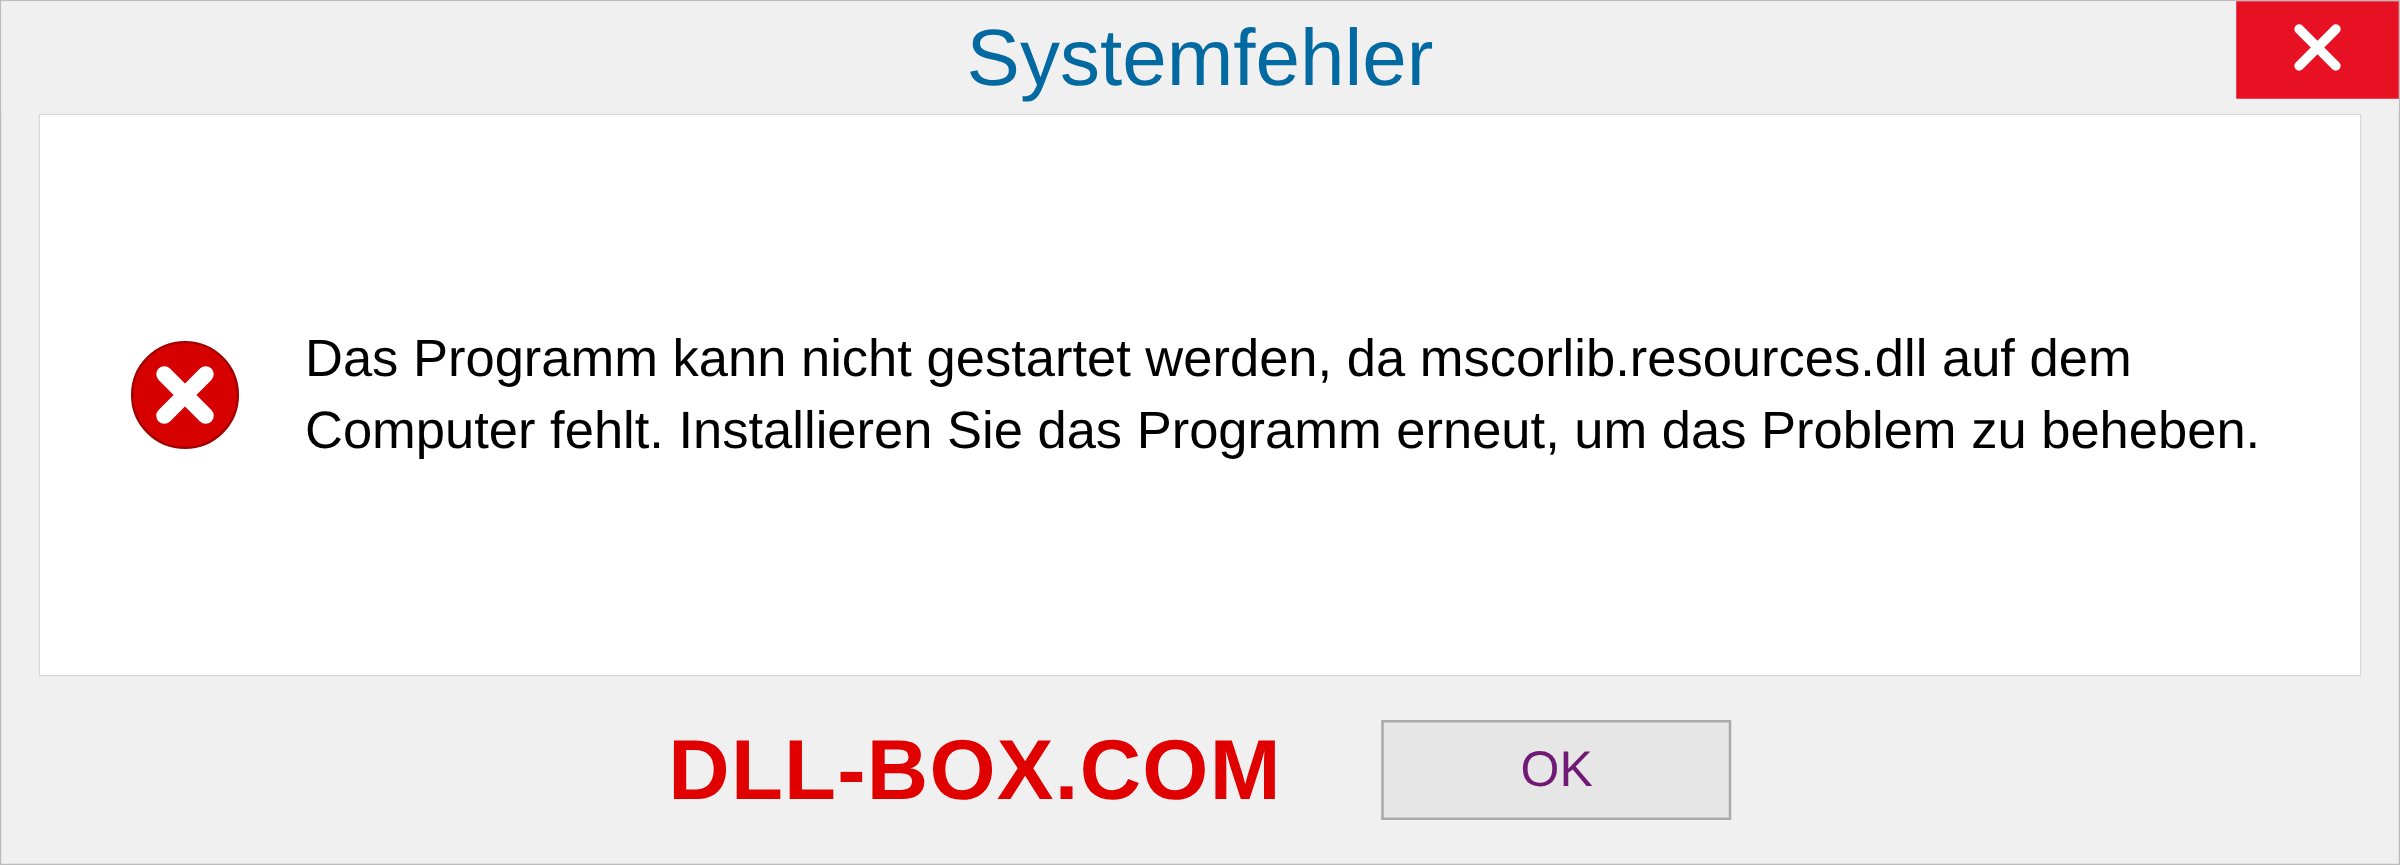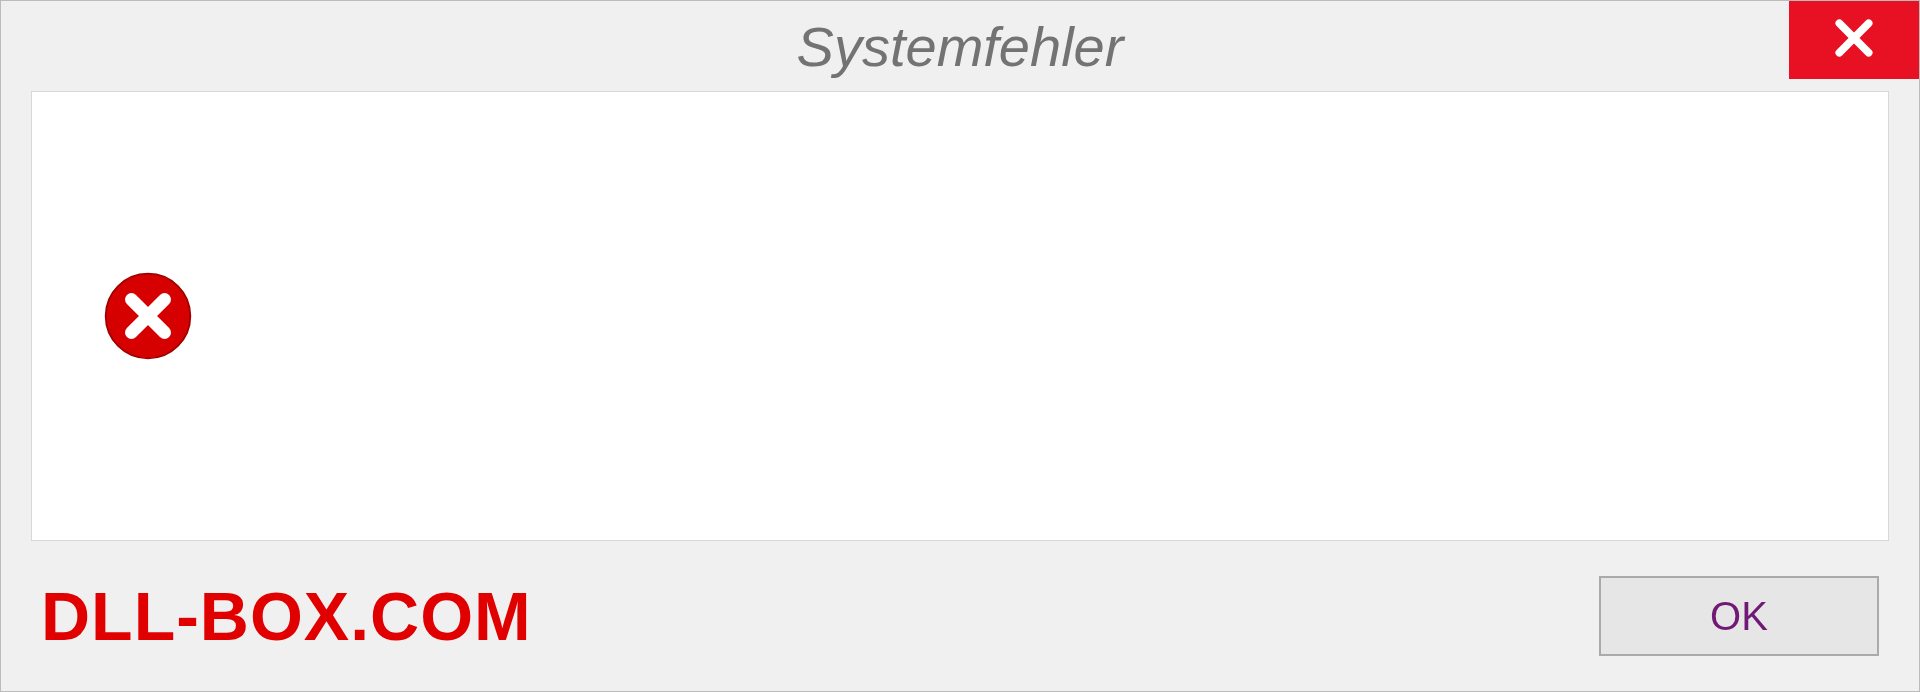--- a/index.html
+++ b/index.html
@@ -25,24 +25,23 @@
     }
     .titlebar {
       height: 90px;
       display: flex;
       align-items: center;
       justify-content: center;
       position: relative;
       background: #f0f0f0;
     }
     .titlebar-title {
-      font-size: 56px;
+      font-size: 64px;
       font-weight: 400;
-      color: #737373;
-      font-style: italic;
+      color: #0369a1;
     }
     .close-button {
       position: absolute;
       right: 0;
       top: 0;
       width: 130px;
       height: 78px;
       background: #e81123;
       display: flex;
       align-items: center;
@@ -78,21 +77,21 @@
     .message-text {
       font-size: 42px;
       line-height: 1.35;
       color: #000;
       font-weight: 400;
     }
     .footer {
       height: 140px;
       display: flex;
       align-items: center;
-      justify-content: space-between;
+      justify-content: center;
       padding: 0 40px 10px 40px;
       gap: 80px;
       position: relative;
     }
     .watermark {
       font-size: 68px;
       font-weight: 900;
       color: #e00000;
       letter-spacing: 1px;
       font-family: Arial, sans-serif;
@@ -128,20 +127,21 @@
   </div>
 
   <div class="content-panel">
     <div class="error-icon-wrap">
       <svg viewBox="0 0 100 100">
         <circle cx="50" cy="50" r="46" fill="#d60000"></circle>
         <circle cx="50" cy="50" r="46" fill="none" stroke="#a00000" stroke-width="2"></circle>
         <path d="M32 32 L68 68 M68 32 L32 68" stroke="#ffffff" stroke-width="14" stroke-linecap="round" fill="none"></path>
       </svg>
     </div>
+    <div class="message-text">Das Programm kann nicht gestartet werden, da mscorlib.resources.dll auf dem Computer fehlt. Installieren Sie das Programm erneut, um das Problem zu beheben.</div>
   </div>
 
   <div class="footer">
     <span class="watermark">DLL-BOX.COM</span>
     <button class="ok-button">
       <span>OK</span>
     </button>
   </div>
 
 </div>

